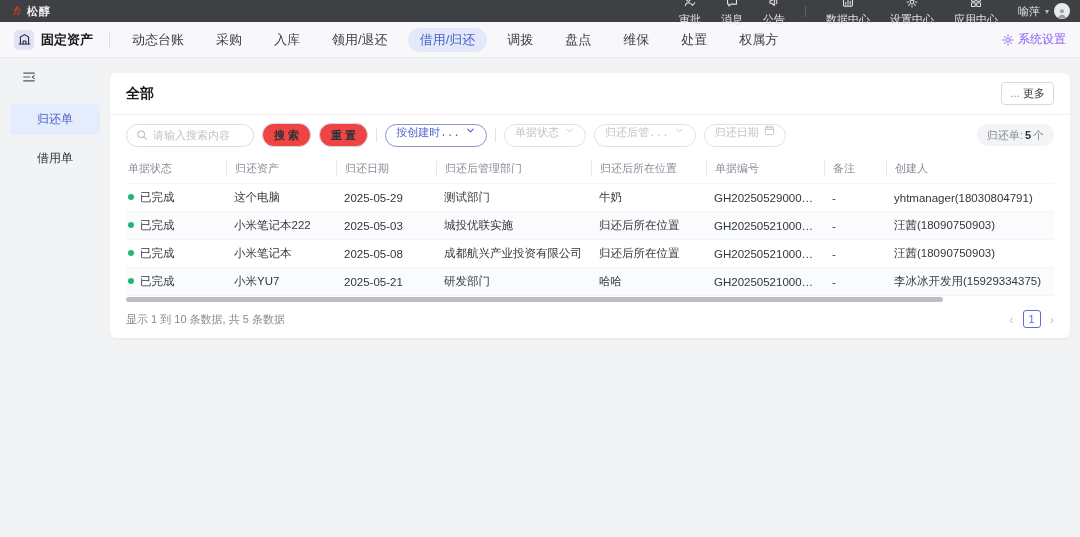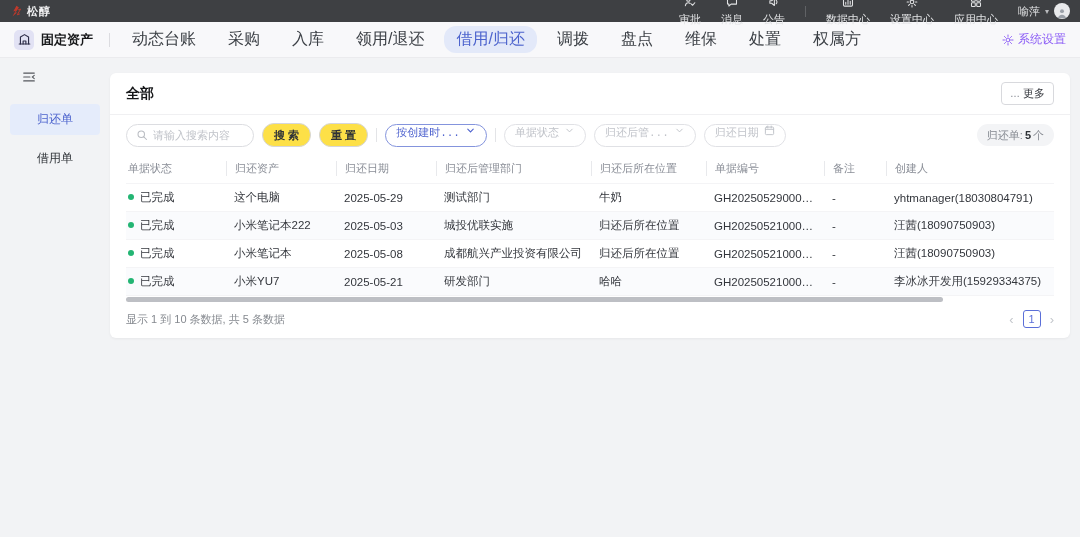--- a/index.html
+++ b/index.html
@@ -22,21 +22,21 @@
   .avatar { width:16px; height:16px; border-radius:50%; background:#e9eaec; overflow:hidden; display:flex; align-items:flex-end; justify-content:center; }
   .avatar svg { width:12px; height:12px; }
 
   
   .appbar { height:36px; background:#f8f8fa; border-bottom:1px solid #ebebee; display:flex; align-items:center; padding:16px 14px; }
   .app-badge { width:20px; height:20px; border-radius:5px; background:#e2e2f4; color:#2e2e49; display:flex; align-items:center; justify-content:center; margin-right:7px; }
   .app-badge svg { width:13px; height:13px; }
   .app-title { font-size:13px; font-weight:bold; color:#17181a; cursor:pointer; }
   .appbar-divider { width:1px; height:14px; background:#dcdce0; margin:0 10px 0 16px; }
   .nav { display:flex; align-items:center; gap:8px; }
-  .nav-item { font-size:16px; color:#3c4046; padding:3px 12px; border-radius:12px; cursor:pointer; white-space:nowrap; }
+  .nav-item { font-size:13px; color:#3c4046; padding:3px 12px; border-radius:12px; cursor:pointer; white-space:nowrap; }
   .nav-item.active { background:#e3e9f9; color:#4c63cd; }
   .settings { margin-left:auto; display:flex; align-items:center; gap:4px; font-size:12px; color:#8b5cf6; cursor:pointer; }
 
   
   .layout { display:flex; height:479px; }
   .sidebar { width:110px; padding:12px 10px 0; flex:none; }
   .collapse-btn { margin:0 0 16px 12px; color:#54575c; cursor:pointer; width:14px; }
   .collapse-btn svg { width:14px; height:14px; }
   .side-item { font-size:12px; color:#2e3237; padding:7px 0; text-align:center; border-radius:4px; margin-bottom:8px; cursor:pointer; }
   .side-item.active { background:#e5ecfb; color:#4c63cd; }
@@ -46,21 +46,21 @@
   .card-head { display:flex; align-items:center; justify-content:space-between; padding:9px 16px; border-bottom:1px solid #f0f0f2; }
   .card-title { font-size:14px; font-weight:bold; color:#17181a; }
   .more-btn { font-size:11px; color:#33363c; border:1px solid #d8d9dd; border-radius:4px; padding:3px 8px; background:#fff; display:flex; align-items:center; gap:3px; cursor:pointer; }
   .more-btn .dots { color:#7d818a; font-size:10px; line-height:1; }
 
   
   .filter-row { display:flex; align-items:center; gap:8px; padding:8px 16px 7px; }
   .search-box { display:flex; align-items:center; gap:5px; border:1px solid #dcdde1; border-radius:12px; padding:0 9px; height:23px; width:128px; color:#b9bcc2; background:#fff; }
   .search-box input { border:none; outline:none; font-size:11px; width:100%; color:#33363c; background:transparent; font-family:Liberation Sans, sans-serif; }
   .search-box input::placeholder { color:#c0c3c9; }
-  .btn { height:24px; padding:0 11px; border:1px solid #d5d6da; border-radius:12px; background:#fde047; font-size:11px; color:#2e3237; font-weight:bold; cursor:pointer; font-family:inherit; }
+  .btn { height:24px; padding:0 11px; border:1px solid #d5d6da; border-radius:12px; background:#ef4444; font-size:11px; color:#2e3237; font-weight:bold; cursor:pointer; font-family:inherit; }
   .v-divider { width:1px; height:14px; background:#e3e4e7; }
   .pill { height:23px; display:flex; gap:5px; padding:0 10px; border:1px solid #e0e1e5; border-radius:12px; font-size:11px; color:#c0c3c9; cursor:pointer; background:#fff; white-space:nowrap;font-family:Liberation Mono, monospace; }
   .pill.primary { border-color:#8494dd; color:#5064cf; }
   .pill .icon svg { width:11px; height:11px; }
   .count-pill { margin-left:auto; background:#f3f4f6; border-radius:11px; height:22px; display:flex; align-items:center; padding:0 10px; font-size:11px; color:#83878f; gap:2px; white-space:nowrap; }
   .count-pill b { color:#2e3237; }
 
   
   .table-wrap { padding:0 16px; flex:1; overflow:hidden; }
   table { width:100%; border-collapse:collapse; table-layout:fixed; }

